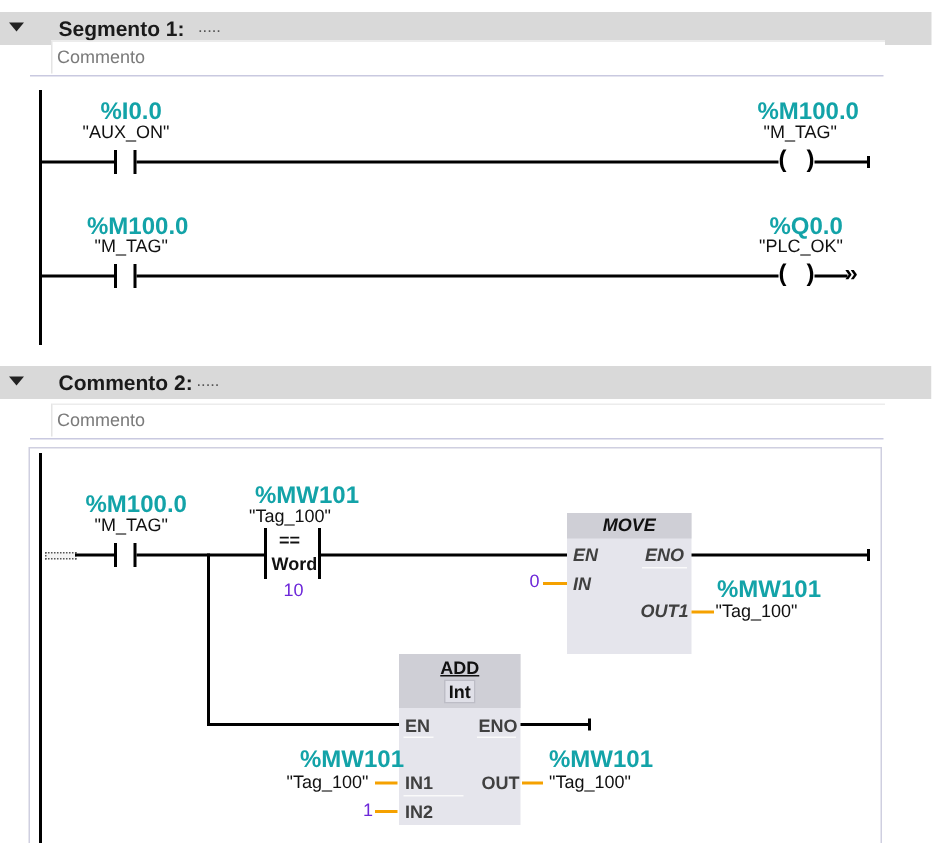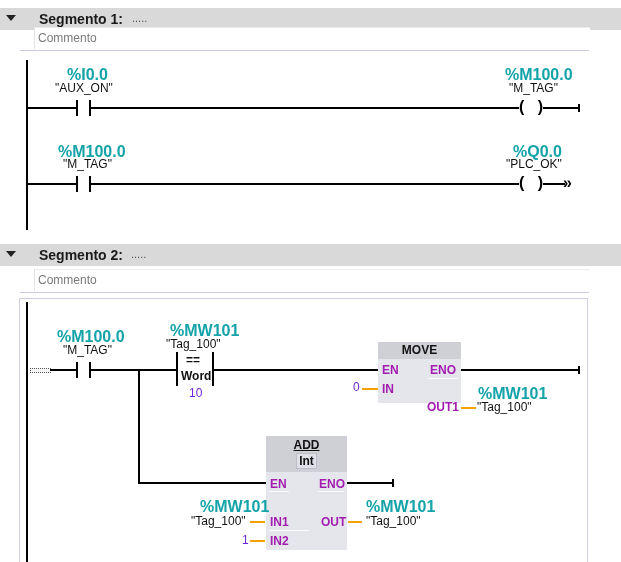--- a/index.html
+++ b/index.html
@@ -22,21 +22,21 @@
   .owire { position:absolute; background:#f5a100; height:2px; }
   .addr { position:absolute; font-size:16px; font-weight:bold; color:#13a3a8; white-space:nowrap; }
   .sym { position:absolute; font-size:12px; color:#111; white-space:nowrap; }
   .const { position:absolute; font-size:12px; color:#6d28d9; white-space:nowrap; }
   .contact-bar { position:absolute; width:2px; height:16px; background:#000; }
   .coil { position:absolute; font-size:16px; font-weight:bold; color:#000; line-height:16px; }
   .endcap { position:absolute; width:2px; height:8px; background:#000; }
   .box { position:absolute; background:#e5e5ec; }
   .box-head { position:absolute; left:0; right:0; top:0; background:#cfcfd6; text-align:center;
               font-size:12px; font-weight:bold; color:#111; }
-  .pin { position:absolute; font-size:12px; font-weight:bold; color:#a21caf; }
+  .pin { position:absolute; font-size:12px; font-weight:bold; color:#404040; }
   .pin-line { position:absolute; height:1px; background:#fafafa; }
   .cmp-box { position:absolute; }
   .sel-box { position:absolute; border:1px dotted #555; background:#f4f4f4; }
 </style>
 </head>
 <body>
 
 <div class="seg-header" style="top:8px;padding-left:31px;">
   <div class="seg-toggle"></div>
   <div class="seg-title">Segmento 1:</div>
@@ -68,21 +68,21 @@
 <div class="contact-bar" style="left:89px; top:176px;"></div>
 <div class="wire" style="left:91px; top:183px; width:428px;"></div>
 <div class="addr" style="left:513px; top:143px;">%Q0.0</div>
 <div class="sym" style="left:506px; top:157px;">"PLC_OK"</div>
 <div class="coil" style="left:519px; top:175px;">(&nbsp;&nbsp;&nbsp;)</div>
 <div class="wire" style="left:543px; top:183px; width:22px;"></div>
 <div class="abs" style="left:563px; top:174px; font-size:16px; font-weight:bold; color:#000;">»</div>
 
 <div class="seg-header" style="top:244px;">
   <div class="seg-toggle"></div>
-  <div class="seg-title">Segmento 2:</div>
+  <div class="seg-title">Commento 2:</div>
   <div class="seg-dots" style="left:131px;">.....</div>
 </div>
 <div class="comment-box" style="top:269px;">
   <div class="comment-text">Commento</div>
 </div>
 <div class="sep" style="top:292px;"></div>
 
 <div class="frame" style="left:19px; top:298px; width:567px; height:270px;"></div>
 
 <div class="rail" style="left:26px; top:302px; width:2px; height:260px;"></div>
@@ -103,21 +103,21 @@
 <div class="sym" style="left:166px; top:337px;">"Tag_100"</div>
 <div class="cmp-box" style="left:176px; top:352px; width:38px; height:34px;">
   <div class="contact-bar" style="left:0; top:0; height:34px;"></div>
   <div class="contact-bar" style="left:36px; top:0; height:34px;"></div>
   <div class="abs" style="left:10px; top:1px; font-size:12px; font-weight:bold; color:#111;">==</div>
   <div class="abs" style="left:5px; top:17px; font-size:12px; font-weight:bold; color:#111;">Word</div>
 </div>
 <div class="const" style="left:189px; top:386px;">10</div>
 <div class="wire" style="left:214px; top:369px; width:164px;"></div>
 
-<div class="box" style="left:378px; top:342px; width:83px; height:61px;">
+<div class="box" style="left:378px; top:342px; width:83px; height:94px;font-style:italic;">
   <div class="box-head" style="height:17px; line-height:17px;">MOVE</div>
   <div class="pin" style="left:4px; top:21px;">EN</div>
   <div class="pin" style="left:52px; top:21px;">ENO</div>
   <div class="pin-line" style="left:50px; top:36px; width:30px;"></div>
   <div class="pin" style="left:4px; top:40px;">IN</div>
   <div class="pin" style="left:49px; top:58px;">OUT1</div>
 </div>
 <div class="wire" style="left:461px; top:369px; width:118px;"></div>
 <div class="endcap" style="left:578px; top:366px;"></div>
 <div class="const" style="left:353px; top:380px;">0</div>

